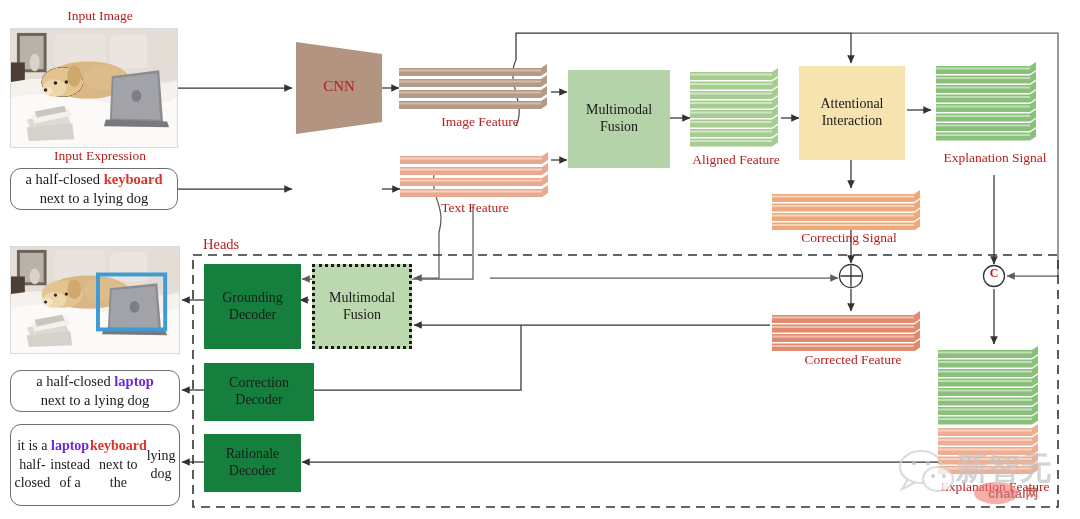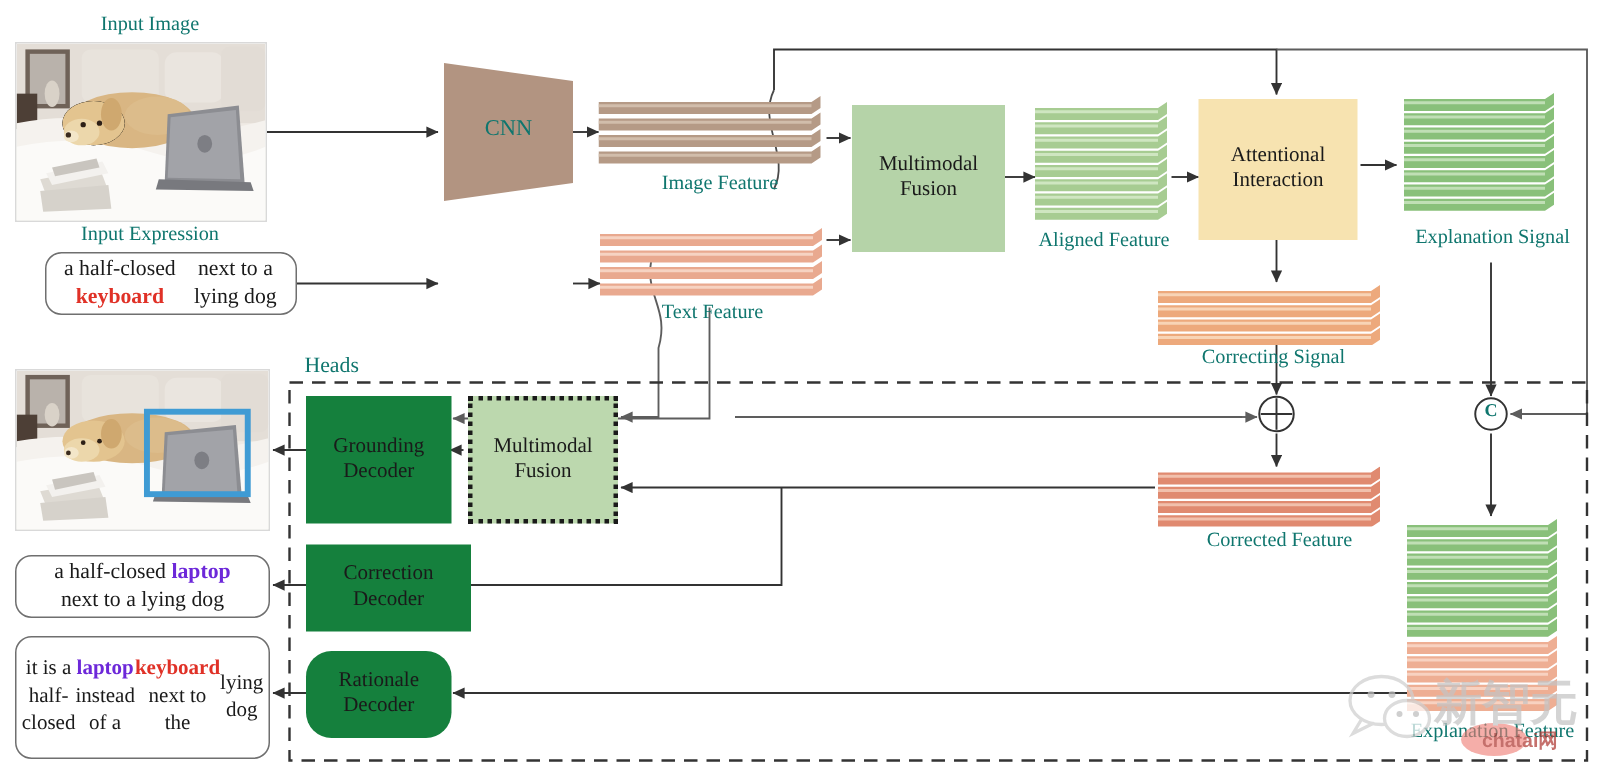--- a/index.html
+++ b/index.html
@@ -1,19 +1,19 @@
 <!DOCTYPE html>
 <html><head>
 <meta charset="utf-8">
 <style>
   html,body{margin:0;padding:0;background:#fff;}
   body{width:1080px;height:519px;font-family:"Liberation Serif",serif;color:#1a1a1a;}
   #root{position:relative;width:1080px;height:519px;overflow:hidden;background:#fff;}
   .abs{position:absolute;}
-  .lbl{font-family:"Liberation Serif",serif;font-size:13.5px;color:#0f766e;text-align:center;line-height:1.15;white-space:nowrap;}
+  .lbl{font-family:"Liberation Serif",serif;font-size:13.5px;color:#b91c1c;text-align:center;line-height:1.15;white-space:nowrap;}
   .box{box-sizing:border-box;display:flex;align-items:center;justify-content:center;text-align:center;font-size:14px;line-height:1.2;}
   .box-green{background:#b5d3a8;}
   .box-yellow{background:#f7e3b0;}
   .box-salmon{background:#eeaa96;}
   .box-blue{background:#15803d;}
   .box-dotted{background:#bcd8ae;border:3px dotted #1a1a1a;}
   .rbox{box-sizing:border-box;border:1.2px solid #6f6f6f;border-radius:11px;background:#fff;
         display:flex;align-items:center;justify-content:center;text-align:center;
         font-size:14.5px;line-height:1.32;padding:3px 6px;}
   .kw-red{color:#e03127;font-weight:bold;}
@@ -137,21 +137,21 @@
       <path d="M96,92 L158,94 L160,100 L94,99 Z" fill="#78797e"></path>
 
       <path d="M16,92 L56,84 L62,100 L22,108 Z" fill="#dedad3"></path>
       <path d="M20,88 L58,80 L62,88 L24,96 Z" fill="#f3f1ee"></path>
       <path d="M24,84 L54,78 L56,84 L26,90 Z" fill="#c9c5bf"></path>
       <path d="M16,100 L62,96 L64,112 L18,114 Z" fill="#d6d2cb"></path>
     </svg>
   </div>
 
   <div class="abs lbl" style="left:30px;top:148px;width:140px;">Input Expression</div>
-  <div class="abs rbox" style="left:10px;top:168px;width:168px;height:42px;flex-direction:row;margin-left:20px;">
+  <div class="abs rbox" style="left:10px;top:168px;width:168px;height:42px;flex-direction:column;">
     <div>
       <span>a half-closed </span><span class="kw-red">keyboard</span>
     </div>
     <div>next to a lying dog</div>
   </div>
 
   <div class="abs" style="left:294px;top:40px;width:90px;height:96px;">
     <svg width="90" height="96" viewBox="0 0 90 96">
       <polygon points="2,2 88,14 88,82 2,94" fill="#b29481"></polygon>
     </svg>
@@ -337,21 +337,21 @@
   <div class="abs lbl" style="left:203px;top:236px;width:80px;text-align:left;font-size:14.5px;">Heads</div>
 
   <div class="abs box box-blue" style="left:204px;top:264px;width:97px;height:85px;flex-direction:column;">
     <span>Grounding</span>
     <span>Decoder</span>
   </div>
   <div class="abs box box-blue" style="left:204px;top:363px;width:110px;height:58px;flex-direction:column;">
     <span>Correction</span>
     <span>Decoder</span>
   </div>
-  <div class="abs box box-blue" style="left:204px;top:434px;width:97px;height:58px;flex-direction:column;border-radius:17px;">
+  <div class="abs box box-blue" style="left:204px;top:434px;width:97px;height:58px;flex-direction:column;">
     <span>Rationale</span>
     <span>Decoder</span>
   </div>
 
   <div class="abs box box-dotted" style="left:312px;top:264px;width:100px;height:85px;flex-direction:column;">
     <span>Multimodal</span>
     <span>Fusion</span>
   </div>
 
   <div class="abs" style="left:772px;top:311px;width:152px;height:40px;">

